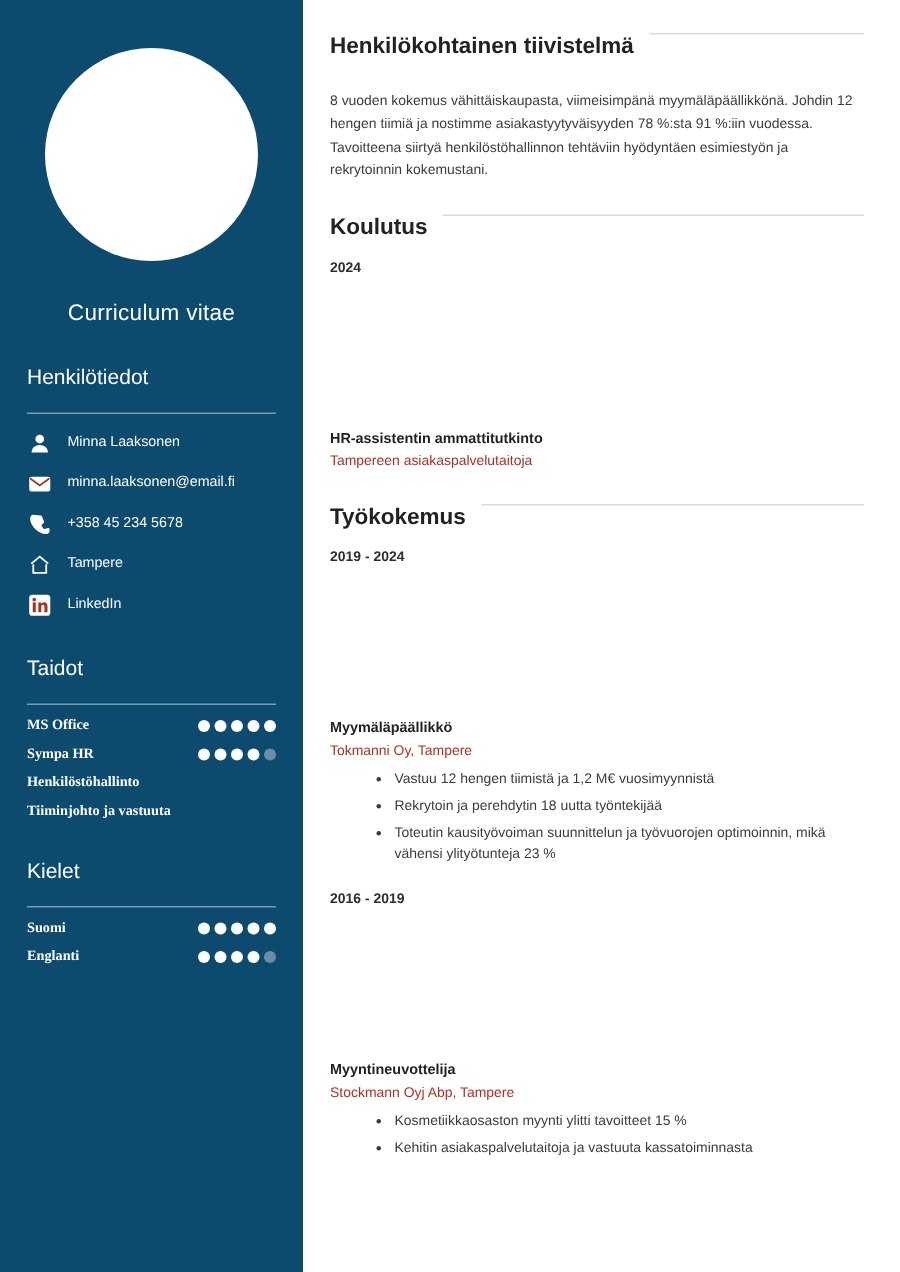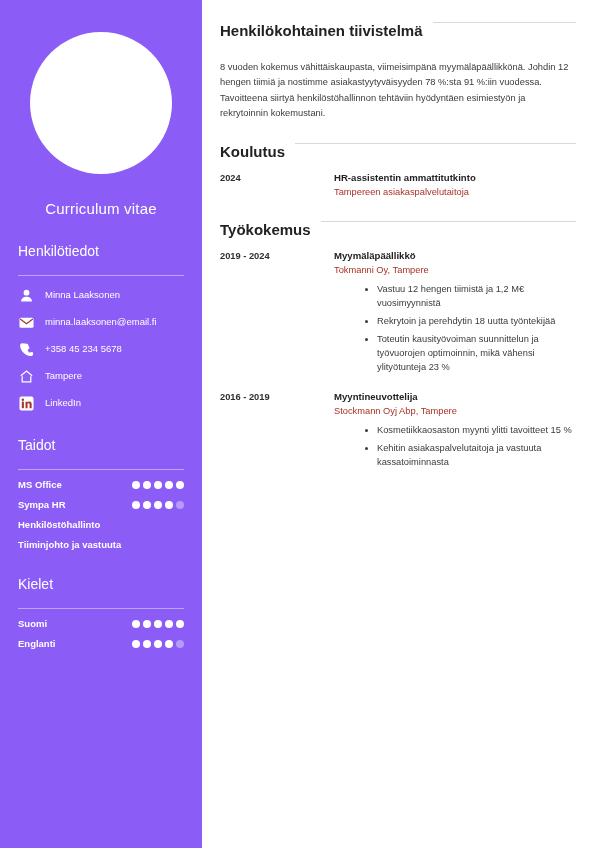--- a/index.html
+++ b/index.html
@@ -17,21 +17,21 @@
   .page {
     position: relative;
     width: 600px;
     height: 848px;
     display: flex;
   }
 
   
   .sidebar {
     width: 202px;
-    background: #8b5cf6;
+    background: #0c4a6e;
     color: #ffffff;
     box-sizing: border-box;
     padding: 30px 18px 20px 18px;
     flex: 0 0 202px;
   }
   .photo-wrap {
     display: flex;
     justify-content: center;
     margin-top: 2px;
   }
@@ -80,20 +80,21 @@
     font-size: 9.5px;
     color: #ffffff;
     line-height: 1.2;
   }
 
   .skill-row {
     display: flex;
     align-items: center;
     justify-content: space-between;
     margin: 9px 0;
+    font-family: Liberation Serif, serif;
   }
   .skill-label {
     font-size: 9.5px;
     font-weight: bold;
     color: #ffffff;
   }
   .dots {
     display: flex;
     gap: 3px;
     flex: 0 0 auto;
@@ -131,20 +132,21 @@
     font-size: 9.3px;
     line-height: 1.65;
     color: #3b3b3b;
     margin-top: 21px;
   }
 
   .block { margin-top: 22px; }
   .entry {
     display: flex;
     margin-top: 12px;
+    flex-direction: column;
   }
   .entry-date {
     flex: 0 0 114px;
     font-size: 9.3px;
     font-weight: bold;
     color: #2e2e2e;
     padding-top: 1px;
   }
   .entry-body { flex: 1 1 auto; }
   .entry-title {

